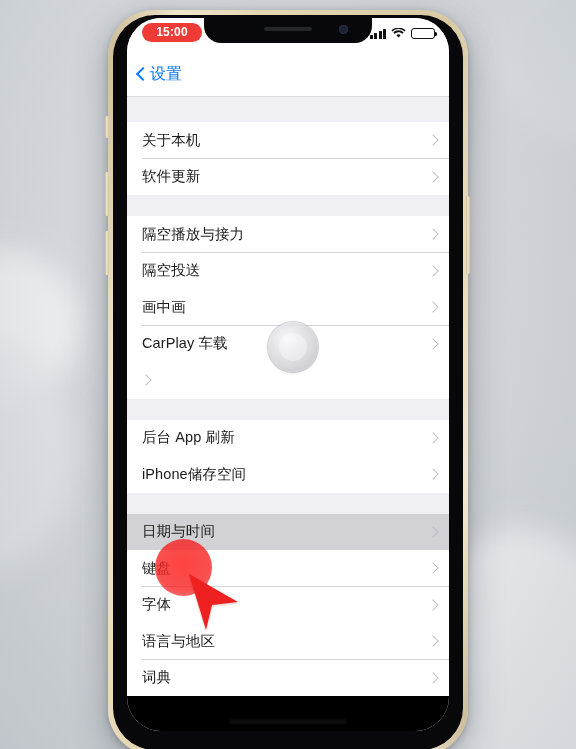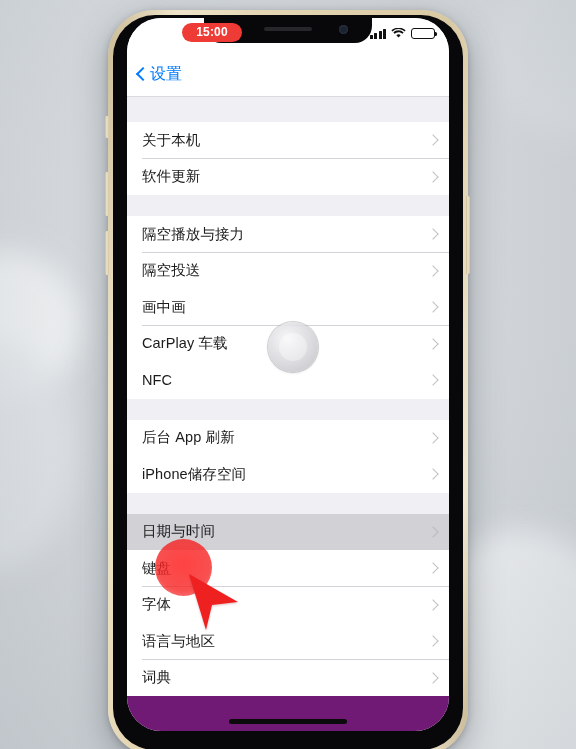--- a/index.html
+++ b/index.html
@@ -146,21 +146,20 @@
     height: 19px;
     padding: 0 8px;
     border-radius: 11px;
     background: #ef3b36;
     color: #ffffff;
     font-size: 12px;
     font-weight: bold;
     line-height: 19px;
     text-align: center;
     letter-spacing: .2px;
-    margin-left: 40px;
   }
   .status-right {
     position: absolute;
     right: 14px; top: 8px;
     display: flex;
     align-items: flex-end;
     gap: 5px;
     height: 13px;
   }
   .sig { display: flex; align-items: flex-end; gap: 1.5px; height: 10px; }
@@ -231,21 +230,21 @@
     text-align: center;
     font-size: 16px;
     font-weight: bold;
     color: #000;
     pointer-events: none;
   }
 
   
   .list-scroll {
     height: 635px;
-    background: #701a75;
+    background: #000000;
     overflow: hidden;
     position: relative;
   }
   .gap { height: 21px; background: #efeff4; }
   .gap.first { height: 25px; }
   .group { background: #ffffff; }
   .row {
     position: relative;
     height: 36.5px;
     display: flex;
@@ -419,21 +418,20 @@
             <div class="row-label">画中画</div>
             <span class="chev"></span>
             <div class="sep"></div>
           </div>
           <div class="row">
             <div class="row-label">CarPlay 车载</div>
             <span class="chev"></span>
             <div class="sep"></div>
           </div>
           <div class="row">
-            <div class="row-label">NFC</div>
             <span class="chev"></span>
           </div>
         </div>
         <div class="gap"></div>
         <div class="group">
           <div class="row">
             <div class="row-label">后台 App 刷新</div>
             <span class="chev"></span>
           </div>
           <div class="row">

